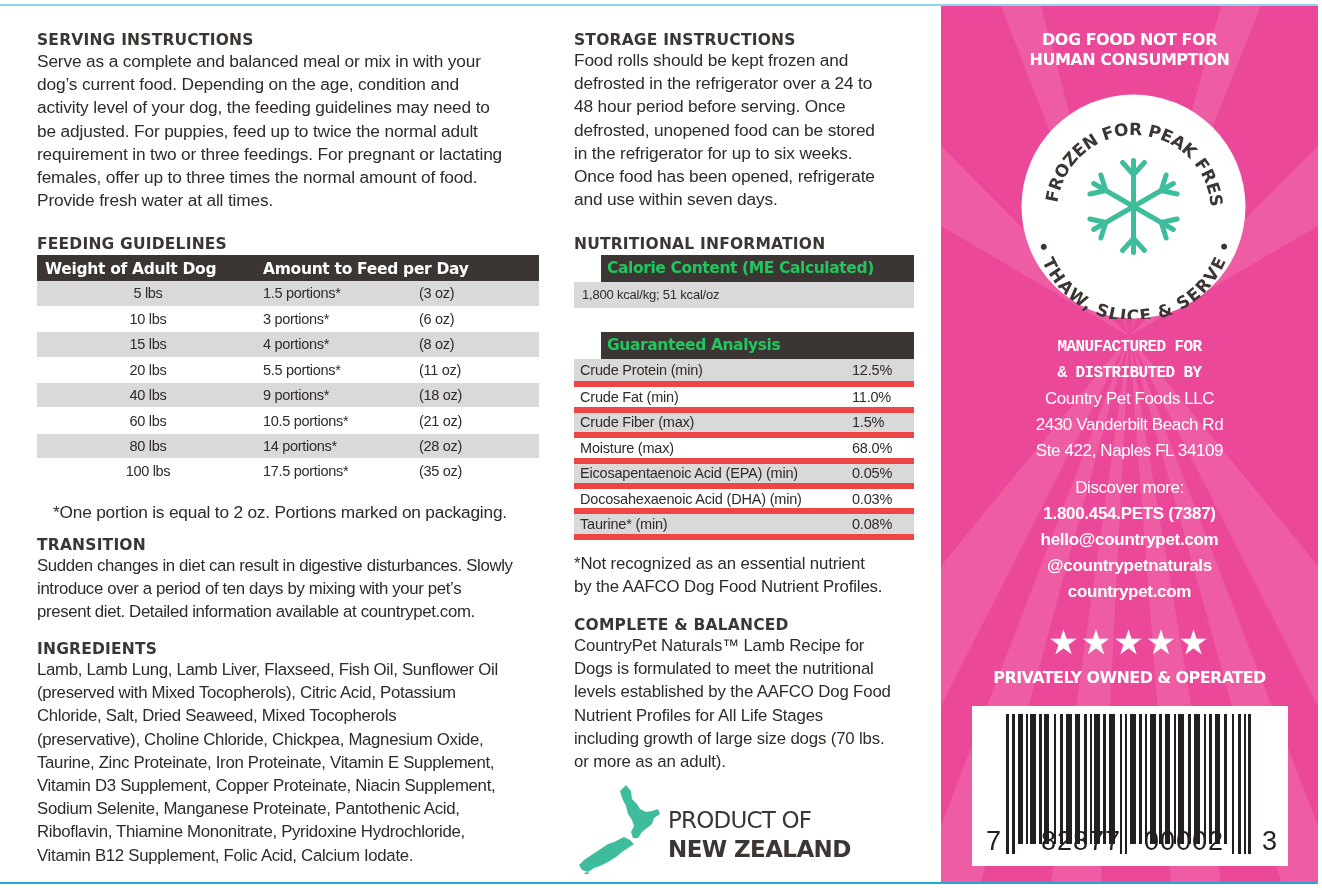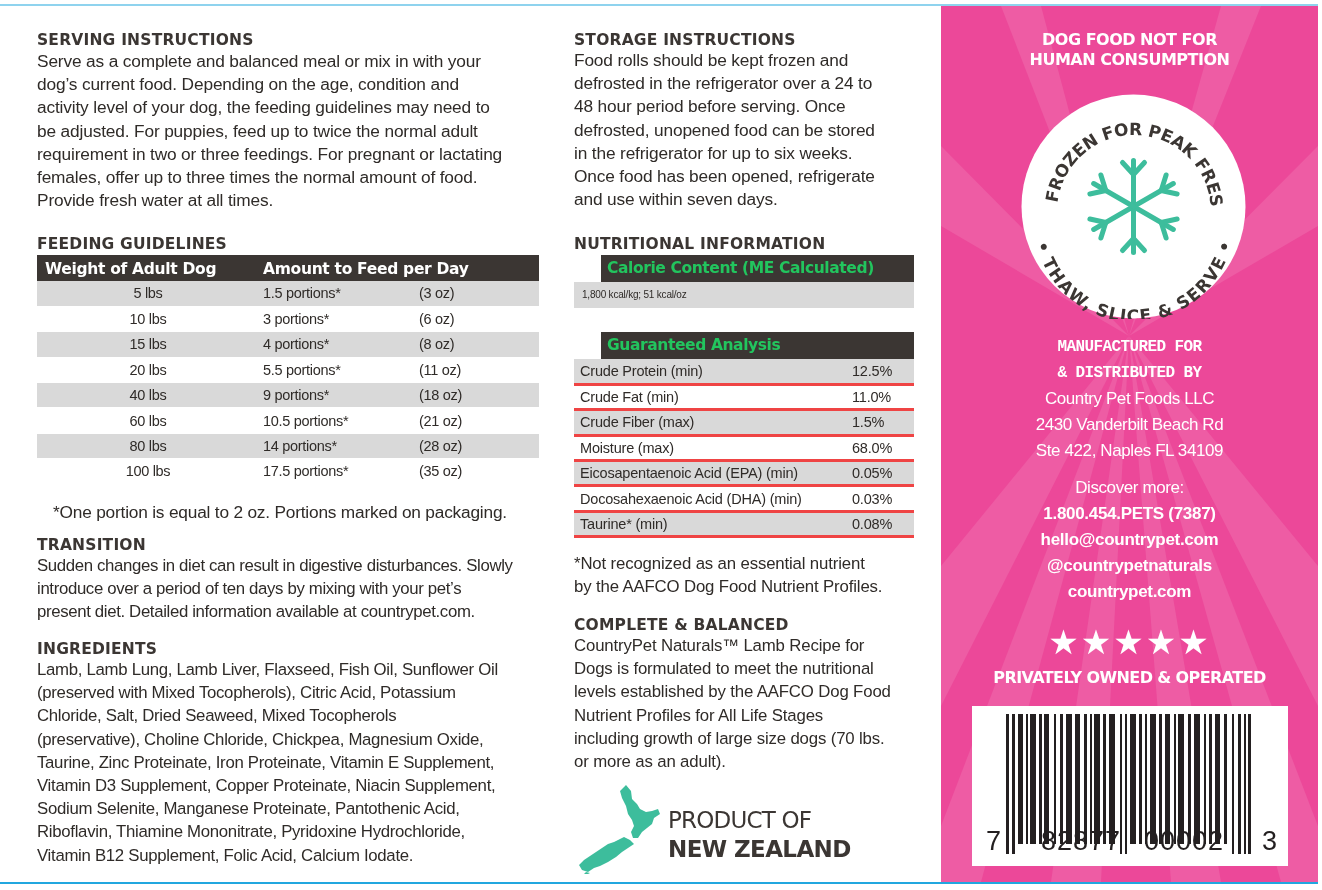--- a/index.html
+++ b/index.html
@@ -25,24 +25,24 @@
   .c3 { padding-right: 12px; }
   #feed-note { position: absolute; left: 16px; top: 471px; font-size: 17.3px; letter-spacing: -0.2px; }
   #transition { position: absolute; left: 0; top: 505px; width: 505px; }
   #ingredients { position: absolute; left: 0; top: 609px; width: 505px; }
 
   
   #col-mid { position: absolute; left: 574px; top: 31px; width: 345px; }
   #storage .p { width: 345px; }
   #nutrition { position: absolute; left: 0; top: 204px; width: 340px; }
   .bar { background: #3b3633; color: #22c55e; font-family: "DejaVu Sans", sans-serif; font-weight: bold; font-size: 15.5px; height: 27px; line-height: 27px; padding-left: 6px; letter-spacing: -0.4px; margin-left: 27px; }
-  .cal-value { background: #d9d9d9; font-size: 10px; height: 26px; line-height: 26px; padding-left: 8px; letter-spacing: -0.2px; }
+  .cal-value { background: #d9d9d9; font-size: 13px; height: 26px; line-height: 26px; padding-left: 8px; letter-spacing: -0.2px; }
   #ga { position: absolute; left: 0; top: 97px; width: 340px; }
   table.ga { border-collapse: collapse; width: 340px; }
-  table.ga td { font-size: 14.5px; height: 25.4px; padding-left: 6px; border-bottom: 3px solid #ef4444; letter-spacing: -0.2px; }
+  table.ga td { font-size: 14.5px; height: 25.4px; padding-left: 6px; border-bottom: 6px solid #ef4444; letter-spacing: -0.2px; }
   table.ga tr.shade td { background: #d9d9d9; }
   table.ga td.v { width: 62px; padding-left: 0; }
   #ga-note { position: absolute; left: 0; top: 521px; width: 345px; }
   #complete { position: absolute; left: 0; top: 585px; width: 345px; }
   #origin { position: absolute; left: 0; top: 745px; width: 300px; height: 100px; }
   #nz-map { position: absolute; left: 0; top: 6px; width: 95px; height: 92px; }
   #origin-text { position: absolute; left: 94px; top: 30px; }
   #origin-line1 { font-family: "DejaVu Sans", sans-serif; font-size: 23px; color: #3b3633; letter-spacing: -0.8px; line-height: 28px; }
   #origin-line2 { font-family: "DejaVu Sans", sans-serif; font-weight: bold; font-size: 23px; color: #3b3633; letter-spacing: -0.6px; line-height: 30px; }
 

